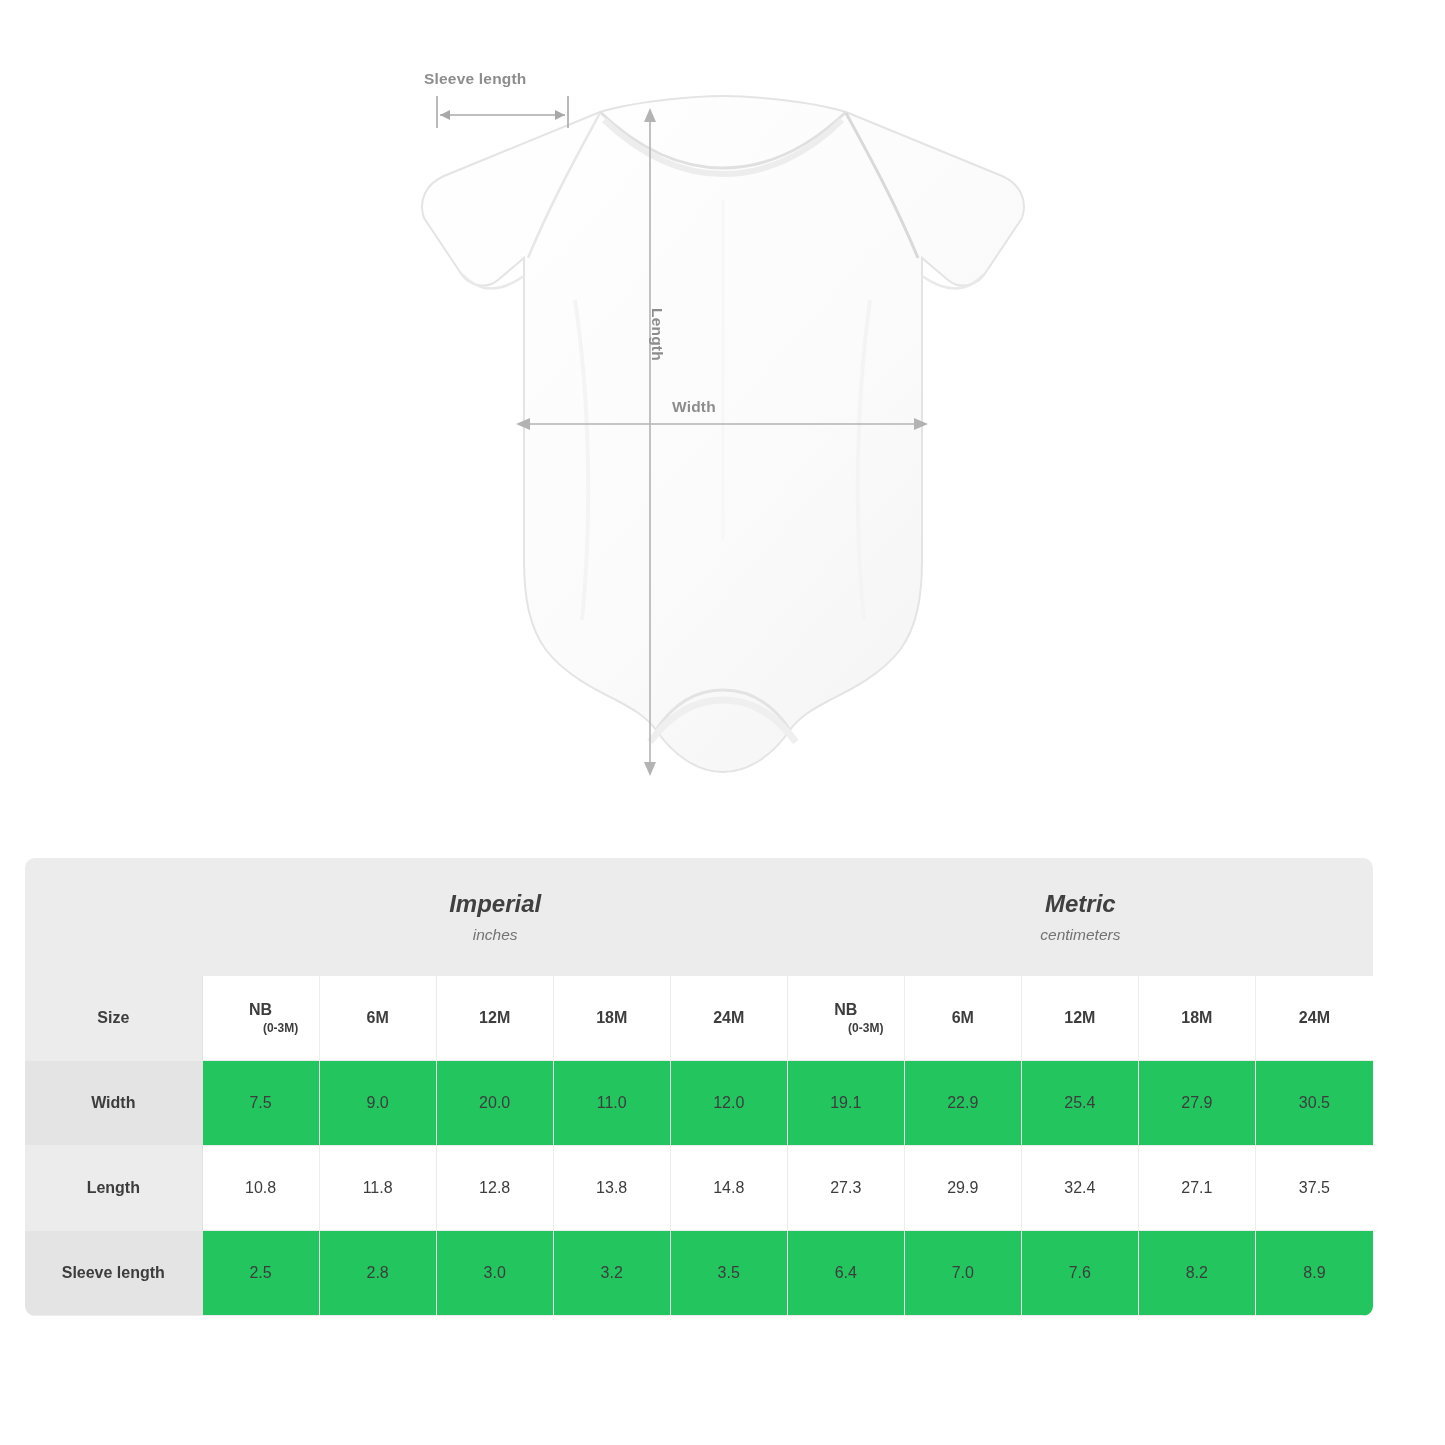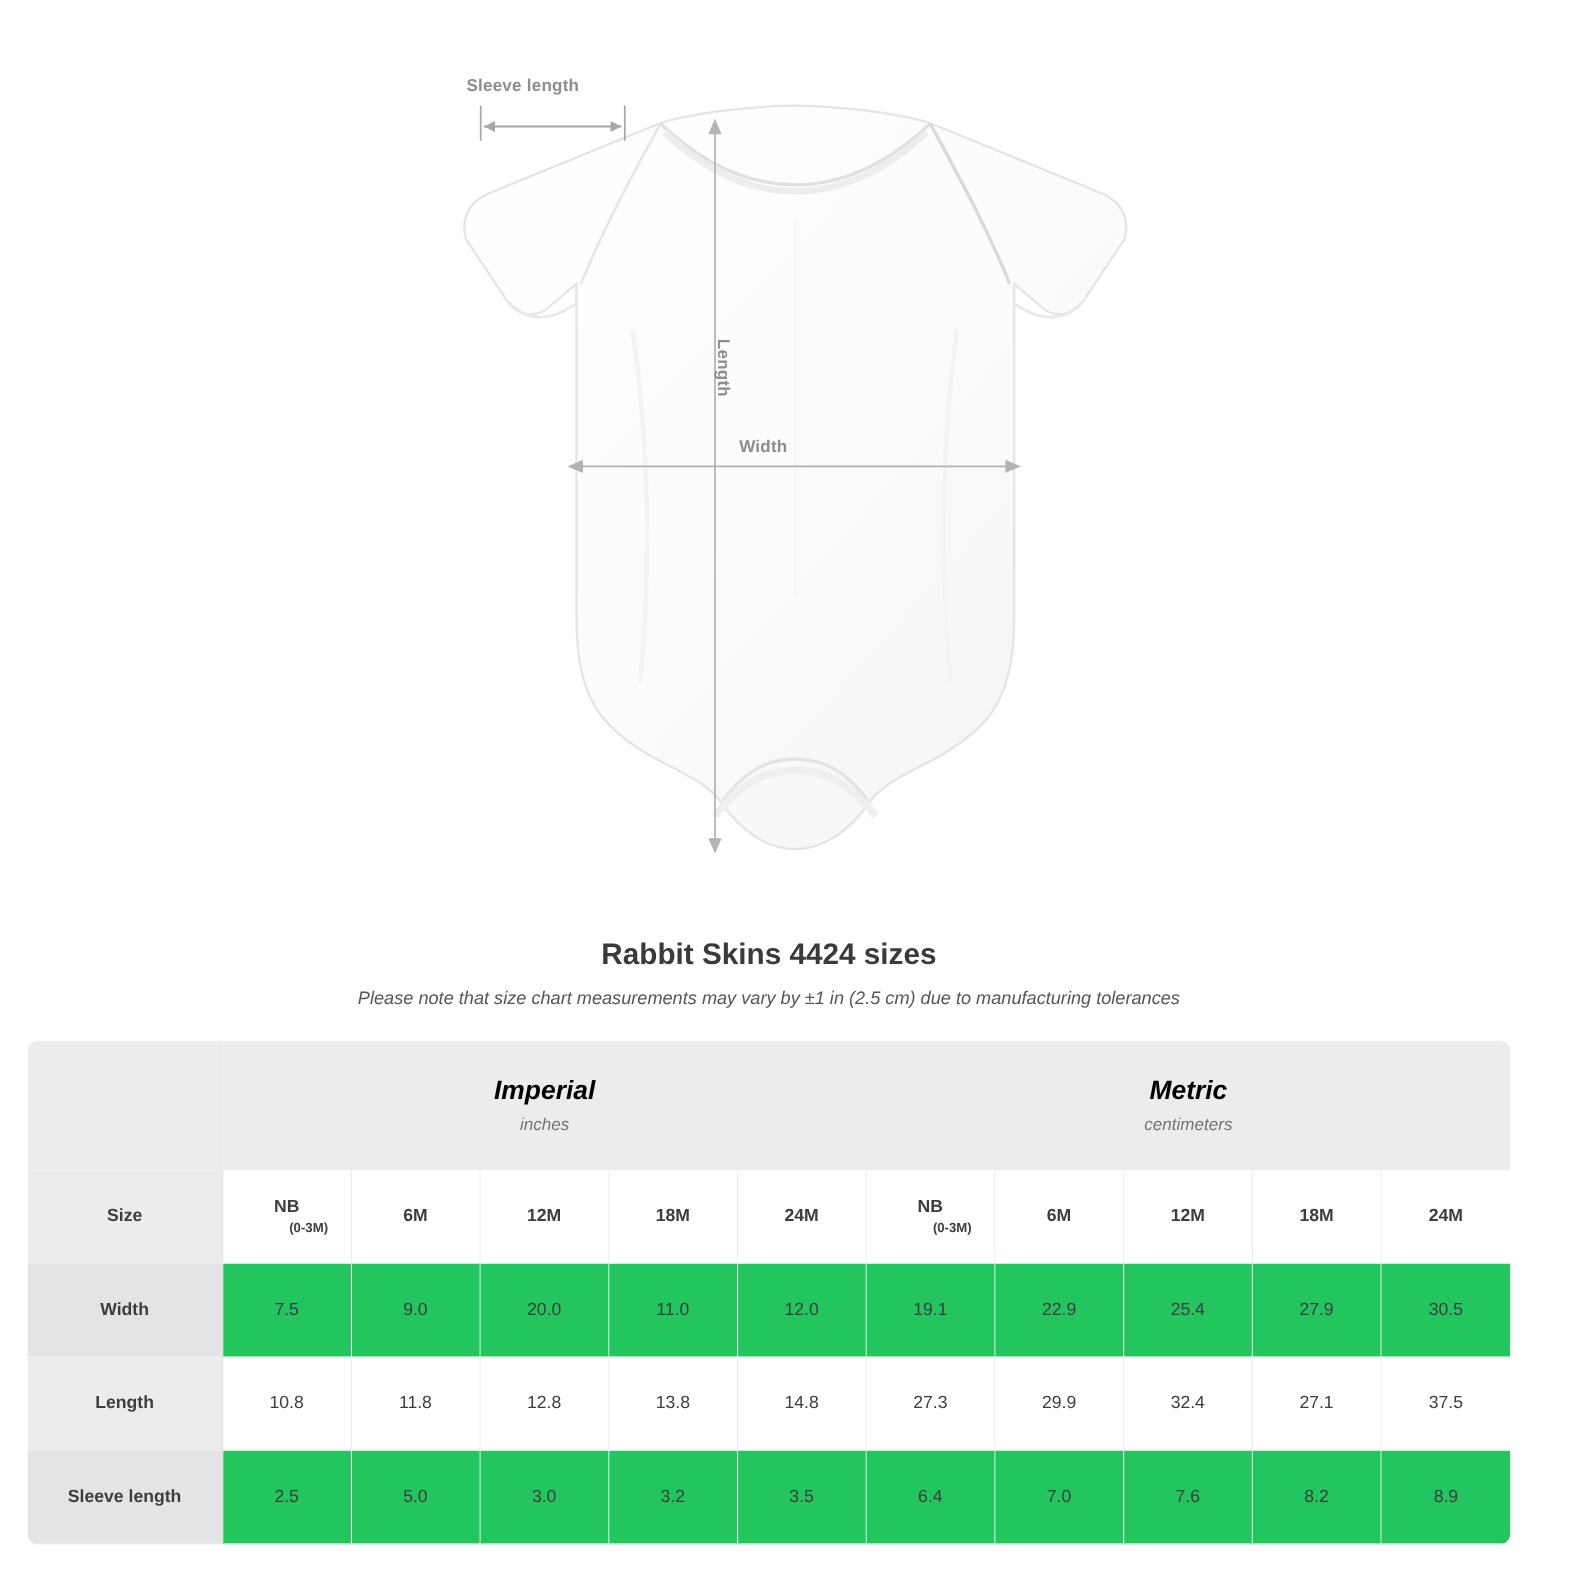--- a/index.html
+++ b/index.html
@@ -109,21 +109,21 @@
   .unit-cell {
     background: #ececec !important;
     border-right: none !important;
     border-bottom: none !important;
     height: 118px !important;
   }
   .unit-name {
     font-size: 24px;
     font-style: italic;
     font-weight: bold;
-    color: #000000;
+    color: #404040;
     line-height: 1.15;
   }
   .unit-sub {
     font-size: 15.5px;
     font-style: italic;
     color: #737373;
     margin-top: 8px;
   }
   .corner-cell {
     background: #ececec !important;
@@ -235,24 +235,20 @@
         <polygon points="516,424 530,418 530,430" fill="#b3b3b3"></polygon>
         <polygon points="928,424 914,418 914,430" fill="#b3b3b3"></polygon>
       </svg>
 
       <div class="dim-label label-sleeve">Sleeve length</div>
       <div class="dim-label label-width">Width</div>
       <div class="dim-label label-length">Length</div>
     </div>
   </div>
 
-  <div class="title-block">
-    <div class="chart-title">Rabbit Skins 4424 sizes</div>
-    <div class="chart-note">Please note that size chart measurements may vary by ±1 in (2.5 cm) due to manufacturing tolerances</div>
-  </div>
 
   <div class="table-wrap">
     <table class="size-table">
       <colgroup>
         <col style="width:13.2%">
         <col style="width:8.7%">
           <col style="width:8.7%">
           <col style="width:8.7%">
           <col style="width:8.7%">
           <col style="width:8.7%">
@@ -320,21 +316,21 @@
         <td>27.3</td>
         <td>29.9</td>
         <td>32.4</td>
         <td>27.1</td>
         <td>37.5</td>
       </tr>
 
       <tr class="shaded">
         <td class="row-label">Sleeve length</td>
         <td>2.5</td>
-        <td>5.0</td>
+        <td>2.8</td>
         <td>3.0</td>
         <td>3.2</td>
         <td>3.5</td>
         <td>6.4</td>
         <td>7.0</td>
         <td>7.6</td>
         <td>8.2</td>
         <td>8.9</td>
       </tr>
     </tbody>

